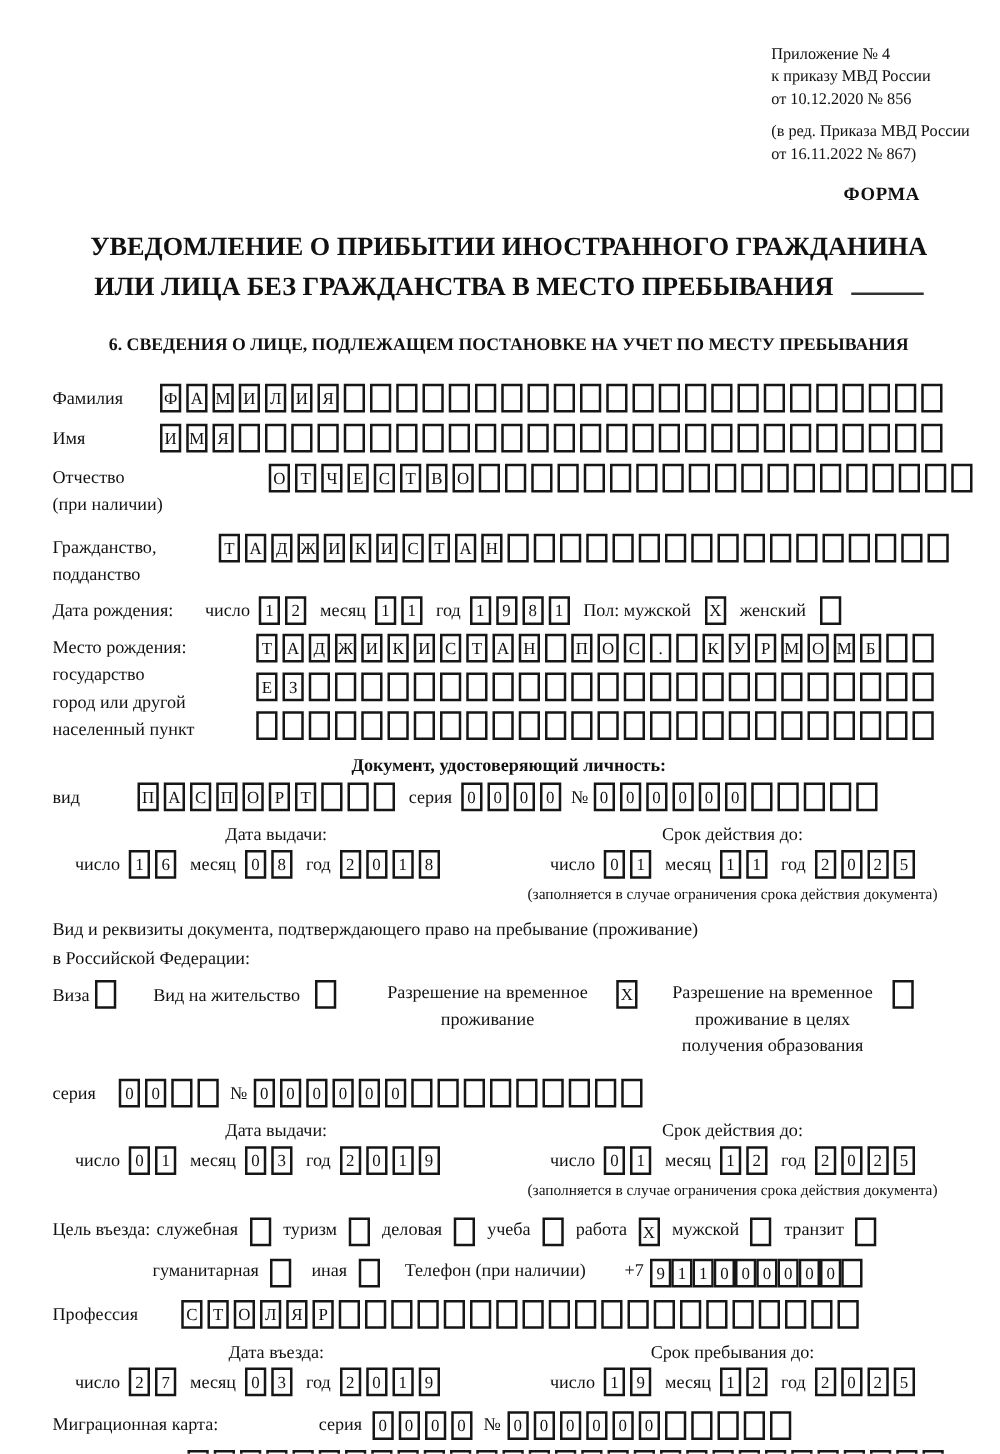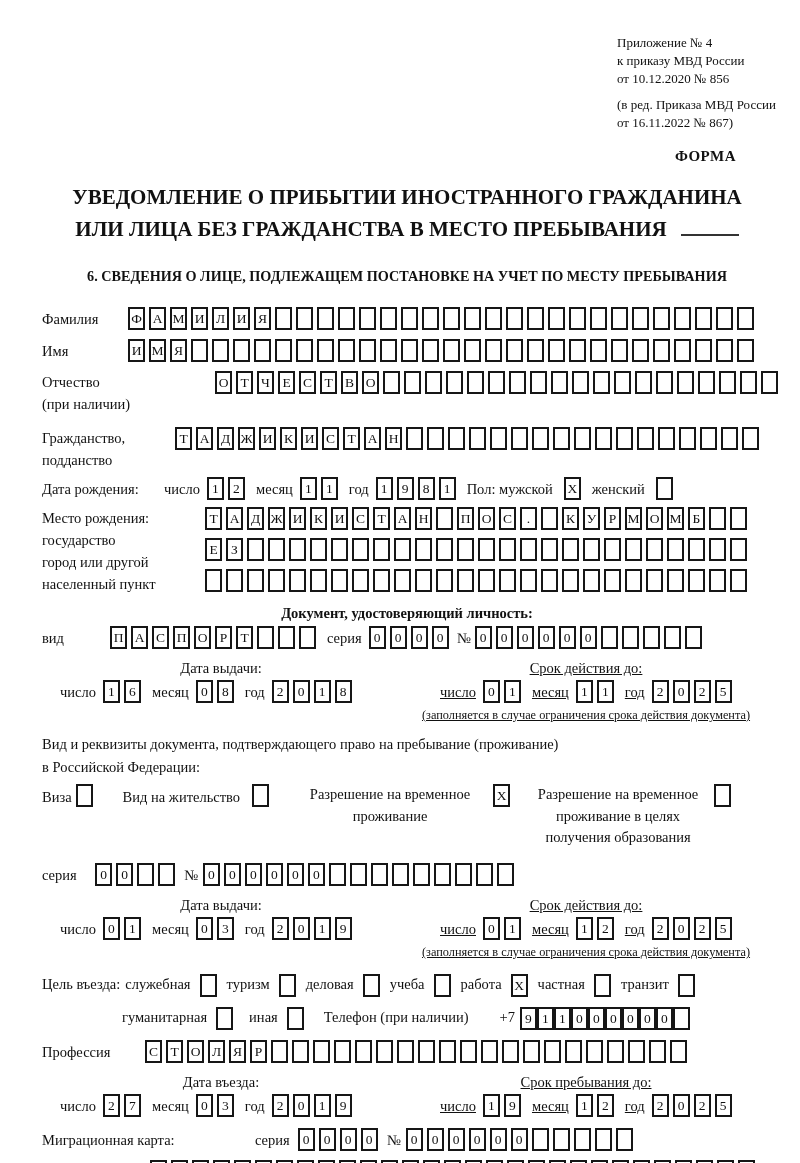--- a/index.html
+++ b/index.html
@@ -18,21 +18,21 @@
   .bx{box-sizing:border-box;display:inline-block;vertical-align:top;width:17px;height:23px;border:2px solid #161616;margin-right:4px;text-align:center;font-size:13.5px;line-height:19px;background:#fff;}
   .chk{margin:0 4px;}
   .w-fam{width:86px;} .w-otch{width:173px;} .w-grazh{width:133px;} .w-mesto{width:163px;}
   .w-vid{width:68px;} .w-prof{width:103px;} .w-sved{width:108px;}
   .dlab{margin:0 7px;line-height:24px;flex-shrink:0;}
   .dlab-first{margin-left:0;}
   .mt8{margin-top:8px;}
   .doc-head{text-align:center;font-weight:bold;margin-top:10px;}
   .dates-row{display:flex;margin-top:10px;}
   .date-col{width:358px;}
-  .date-col.right{width:372px;text-decoration:underline;}
+  .date-col.right{width:372px;}
   .date-head{text-align:center;margin-bottom:3px;}
   .date-line{display:flex;align-items:flex-start;}
   .date-note{font-size:12.3px;margin-top:4px;text-align:center;white-space:nowrap;}
   .intro{margin-top:10px;line-height:1.55;}
   .opts{display:flex;align-items:flex-start;margin-top:6px;}
   .opts .olbl{line-height:26px;}
   .opts .center{text-align:center;line-height:1.5;}
   .osp1{margin-left:26px;} .osp2{margin-left:22px;} .osp3{margin-left:16px;}
   .purp{display:flex;align-items:flex-end;margin-top:12px;}
   .purp .plbl{line-height:25px;margin-right:5px;}
@@ -214,21 +214,21 @@
       <span class="pgap"></span>
     <span class="plbl">деловая</span>
     <span class="bx chk"></span>
       <span class="pgap"></span>
     <span class="plbl">учеба</span>
     <span class="bx chk"></span>
       <span class="pgap"></span>
     <span class="plbl">работа</span>
     <span class="bx chk">X</span>
       <span class="pgap"></span>
-    <span class="plbl">частная</span>
+    <span class="plbl">мужской</span>
     <span class="bx chk"></span>
       <span class="pgap"></span>
     <span class="plbl">транзит</span>
     <span class="bx chk"></span>
   </div>
 
   <div class="purp" style="margin-top:8px;margin-left:80px;">
     <span class="plbl">гуманитарная</span>
     <span class="bx chk"></span>
       <span class="pgap" style="width:16px;"></span>
@@ -264,21 +264,21 @@
         <span class="dlab dlab-first" style="margin-left:40px;">число</span>
         <span class="cells"><span class="bx">1</span><span class="bx">9</span></span>
         <span class="dlab">месяц</span>
         <span class="cells"><span class="bx">1</span><span class="bx">2</span></span>
         <span class="dlab">год</span>
         <span class="cells"><span class="bx">2</span><span class="bx">0</span><span class="bx">2</span><span class="bx">5</span></span>
       </div>
     </div>
   </div>
 
-  <div class="row" style="margin-top:10px;">
+  <div class="row" style="margin-top:10px;align-items:center;">
     <span class="lbl" style="width:213px;">Миграционная карта:</span>
     <span class="lbl" style="margin-right:8px;">серия</span>
     <span class="cells"><span class="bx">0</span><span class="bx">0</span><span class="bx">0</span><span class="bx">0</span></span>
     <span class="dlab" style="margin:0 5px;">№</span>
     <span class="cells"><span class="bx">0</span><span class="bx">0</span><span class="bx">0</span><span class="bx">0</span><span class="bx">0</span><span class="bx">0</span><span class="bx"></span><span class="bx"></span><span class="bx"></span><span class="bx"></span><span class="bx"></span></span>
   </div>
 
   <div class="row" style="margin-top:8px;">
     <span class="lbl2 w-sved">
       <div>Сведения о</div>

